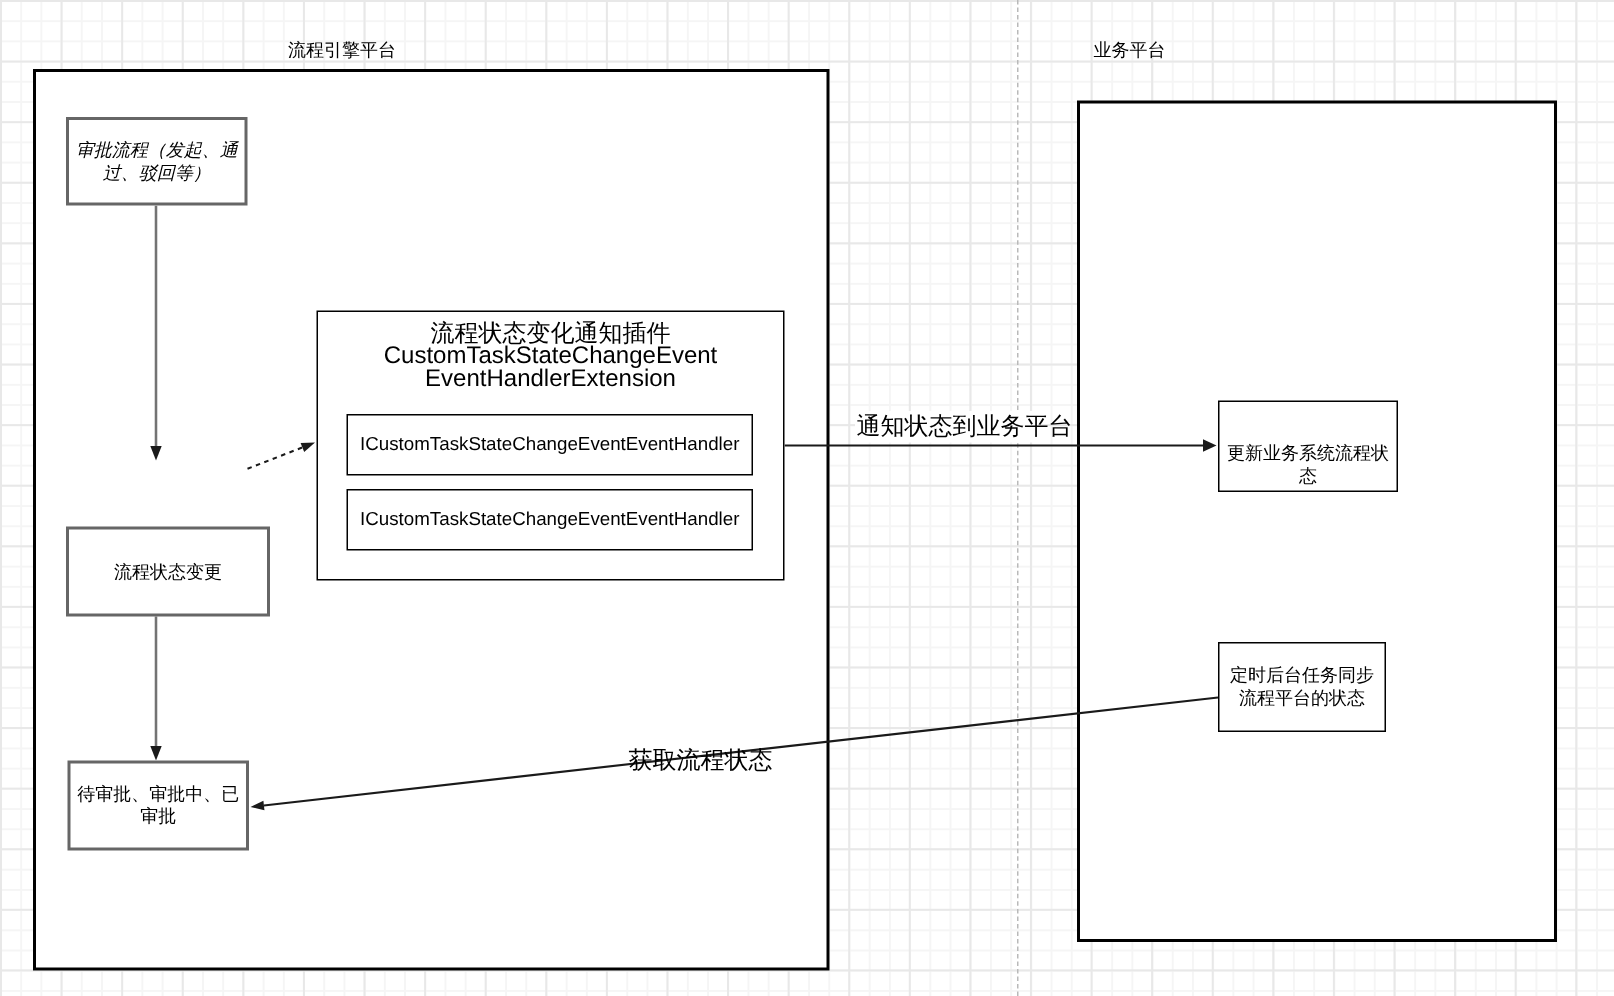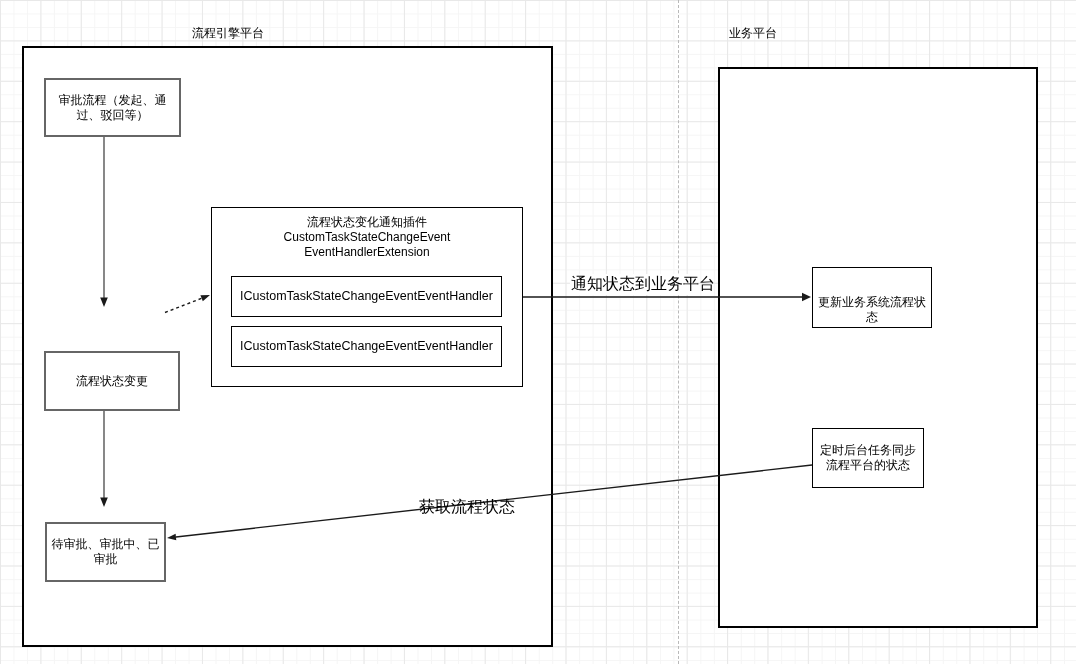--- a/index.html
+++ b/index.html
@@ -54,29 +54,29 @@
     align-items: center;
     justify-content: center;
     text-align: center;
     font-size: 12px;
     line-height: 15px;
     color: #000000;
     padding: 2px 4px;
   }
   .node-gray { border: 2px solid #666666; }
   .node-black { border: 1.4px solid #000000; }
-  .node-approval { left: 44px; top: 78px; width: 137px; height: 59px; }
+  .node-approval { left: 44px; top: 78px; width: 121px; height: 59px; font-style: italic; }
   .node-state-change { left: 44px; top: 307px; width: 136px; height: 60px; margin-top: 44px; }
-  .node-pending { left: 45px; top: 507px; width: 121px; height: 60px; margin-top: 15px; }
+  .node-pending { left: 45px; top: 507px; width: 121px; height: 60px; }
   .node-plugin {
     left: 211px; top: 207px; width: 312px; height: 180px;
     align-items: flex-start;
     padding-top: 7px;
   }
-  .plugin-title { width: 100%; text-align: center; font-size: 12px; line-height: 15px; }
+  .plugin-title { width: 100%; text-align: center; font-size: 16px; line-height: 15px; }
   .node-handler-1 { left: 231px; top: 276px; width: 271px; height: 41px; font-size: 12.5px; }
   .node-handler-2 { left: 231px; top: 326px; width: 271px; height: 41px; font-size: 12.5px; }
   .node-update { left: 812px; top: 267px; width: 120px; height: 61px; align-items: flex-end; }
   .node-timer { left: 812px; top: 428px; width: 112px; height: 60px; }
   .edges-svg {
     position: absolute;
     left: 0;
     top: 0;
     width: 1076px;
     height: 664px;

